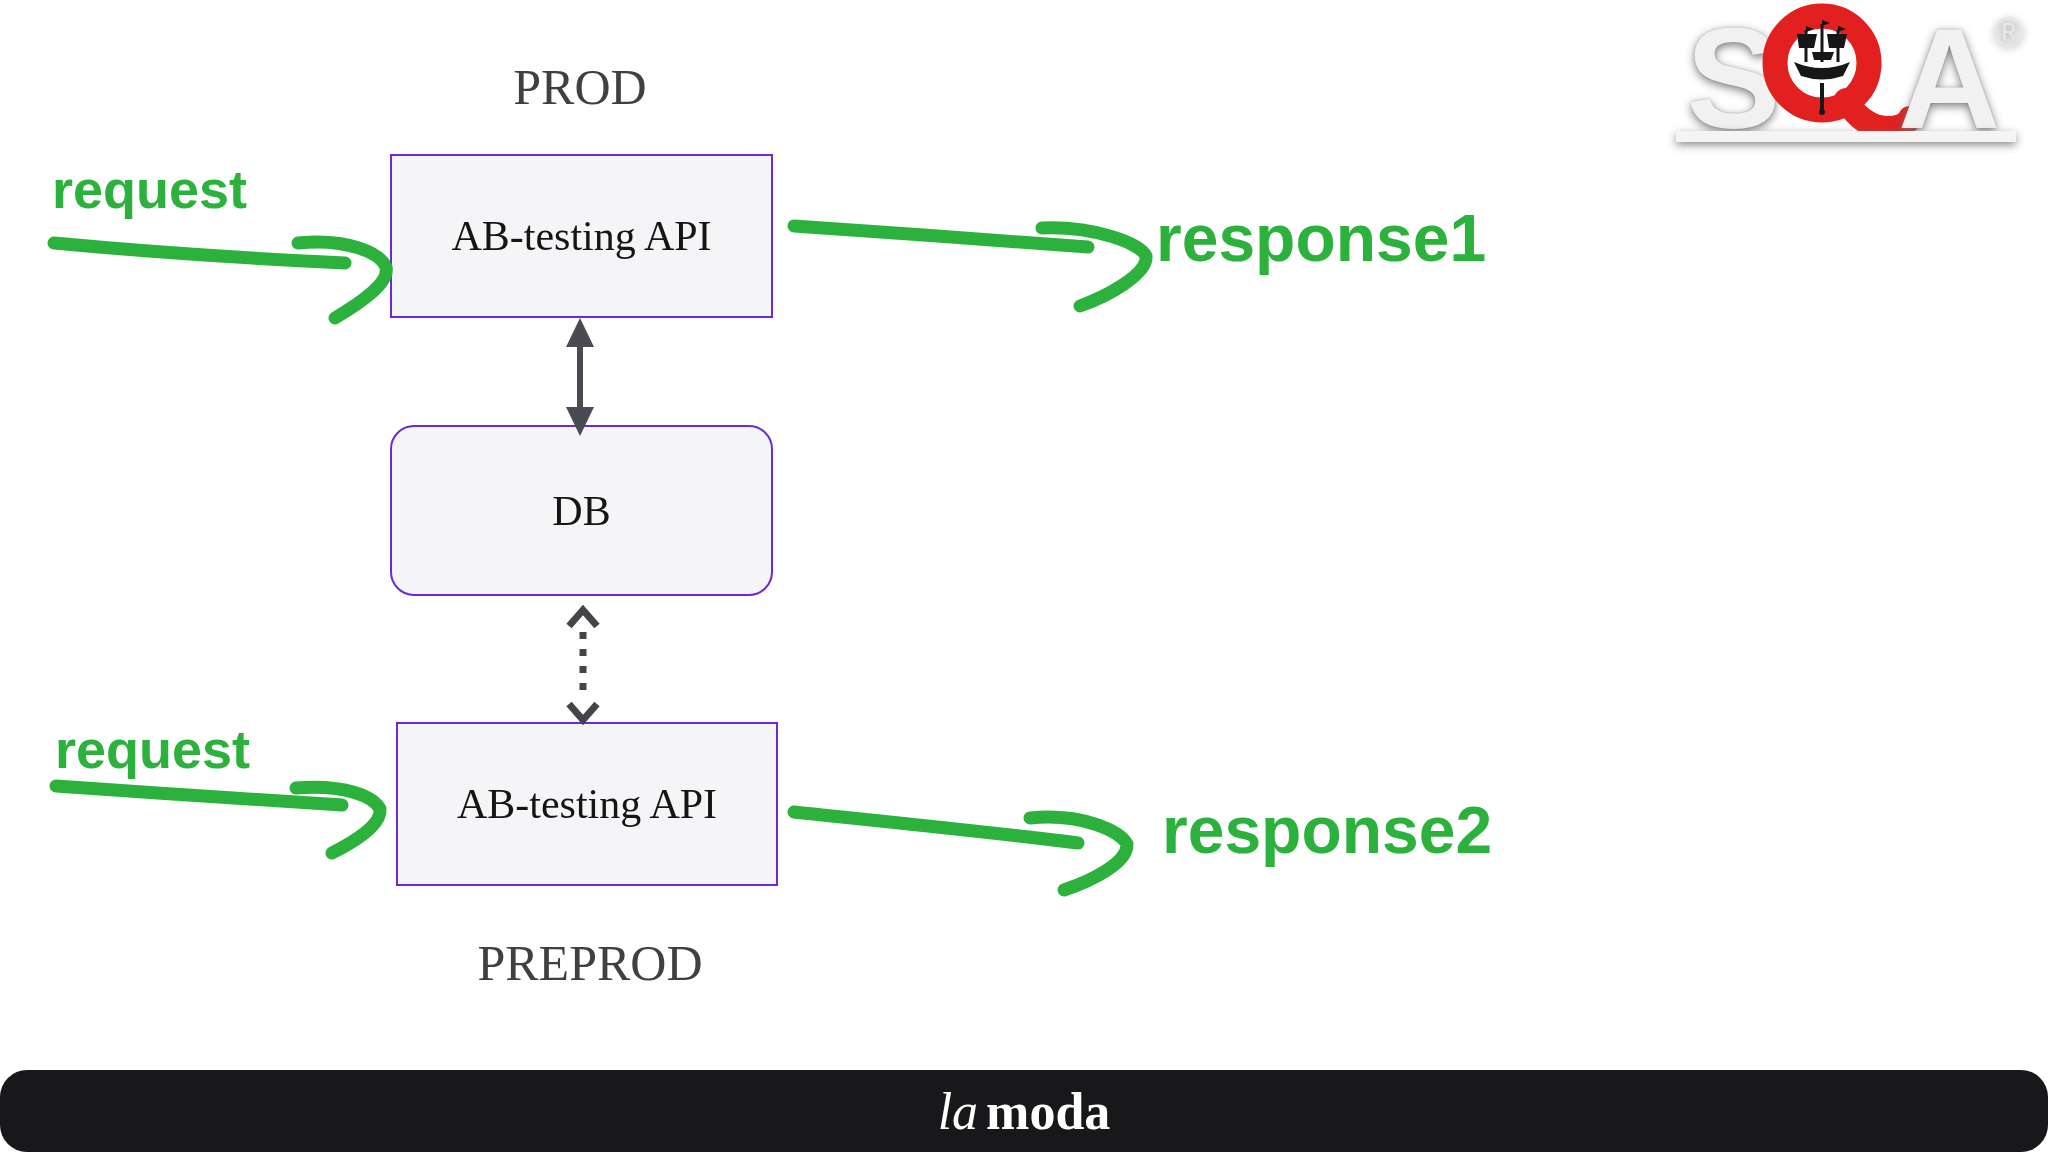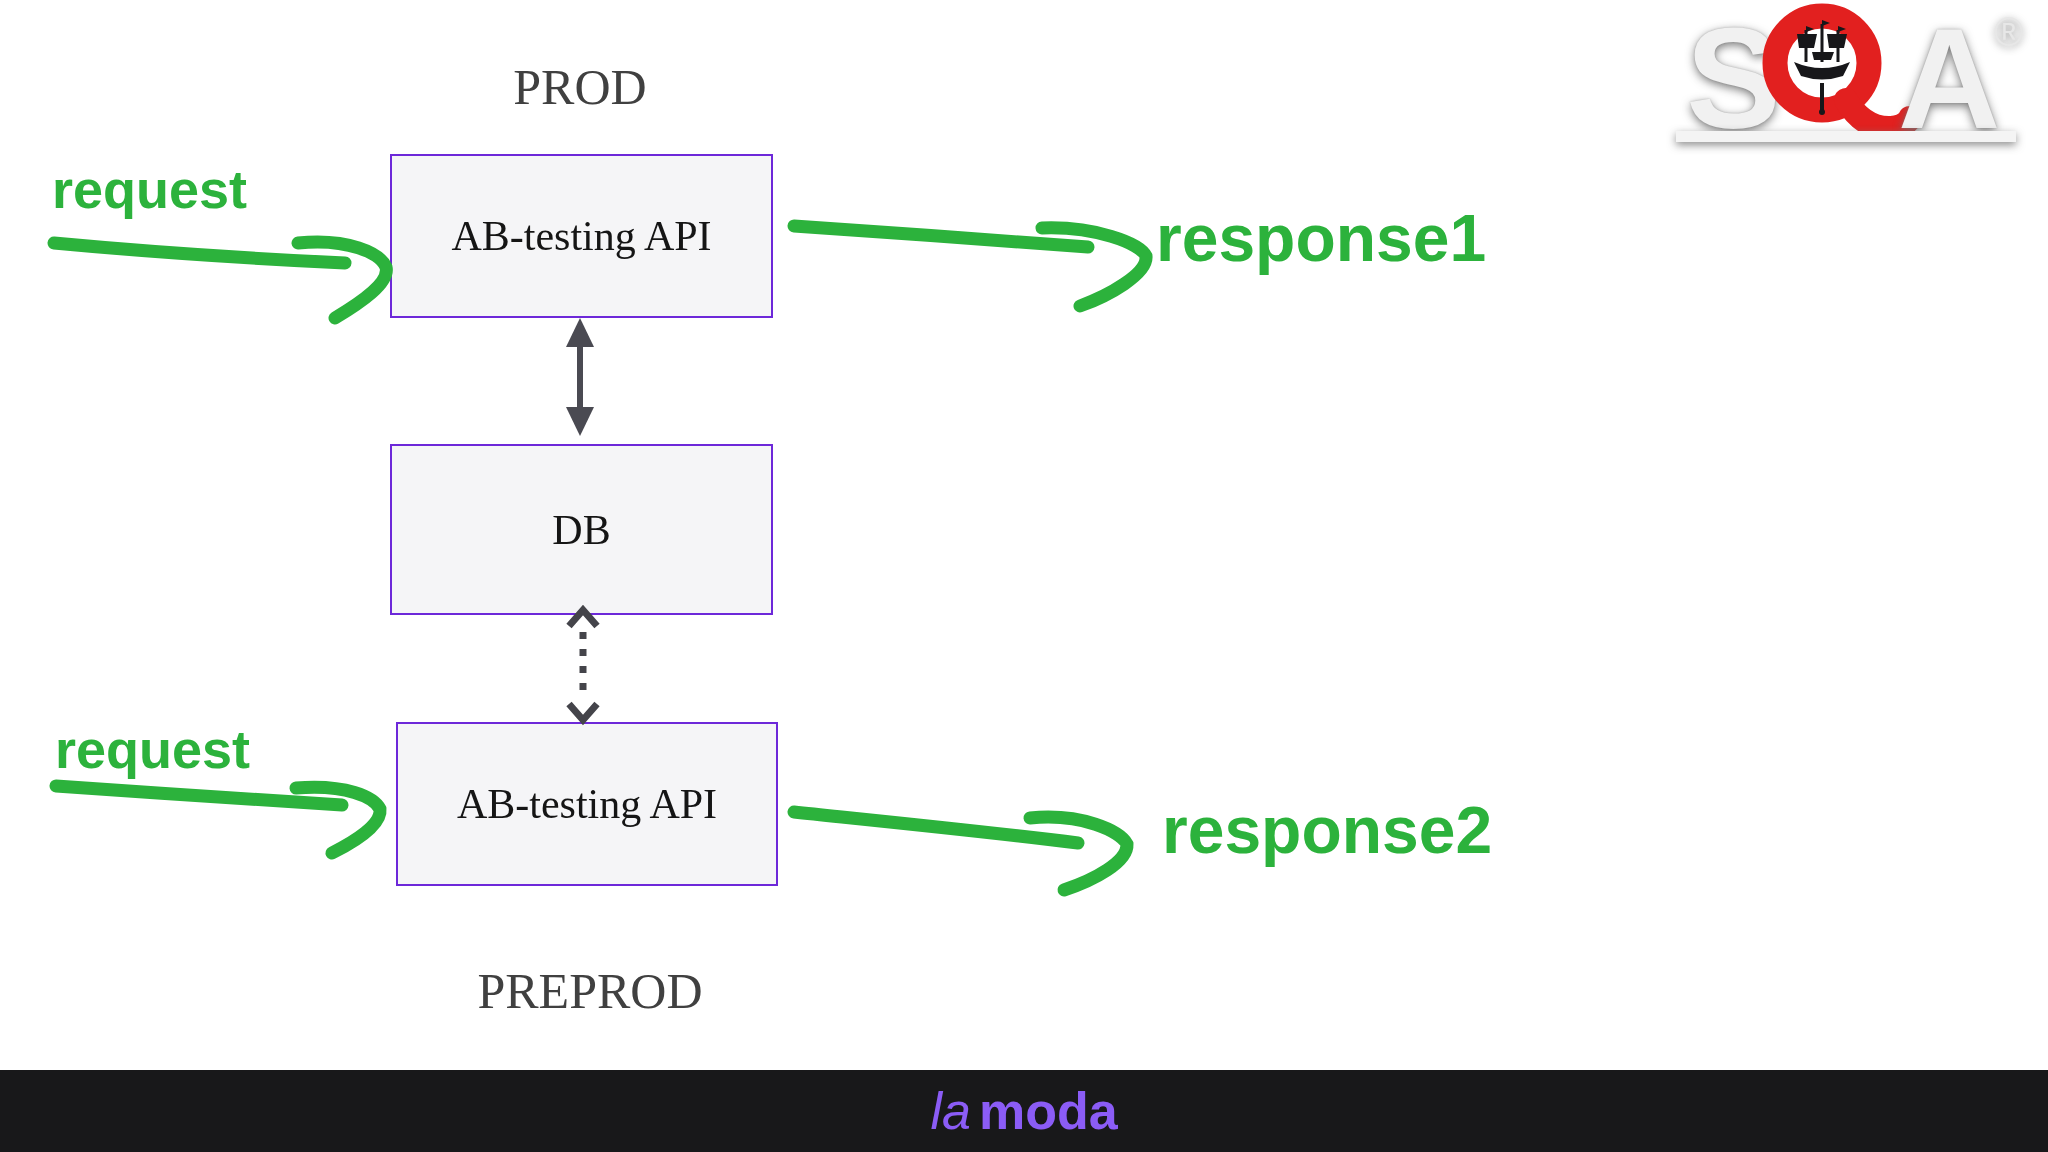--- a/index.html
+++ b/index.html
@@ -2,43 +2,43 @@
 <html><head>
 <meta charset="utf-8">
 <style>
   html,body{margin:0;padding:0;background:#ffffff;}
   .slide{position:relative;width:2048px;height:1152px;background:#ffffff;overflow:hidden;
          font-family:"Liberation Serif",serif;}
   
   .env-label{position:absolute;color:#404040;font-size:50px;text-align:center;
              font-family:"Liberation Serif",serif;}
   .env-label.prod{left:460px;top:58px;width:240px;}
-  .env-label.preprod{left:438px;top:934px;width:304px;margin-top:28px;}
+  .env-label.preprod{left:438px;top:934px;width:304px;}
   
   .dbox{position:absolute;background:#f5f5f7;border:2px solid #6d28d9;
         display:flex;align-items:center;justify-content:center;box-sizing:border-box;}
   .dbox .box-label{font-size:42px;color:#151515;font-family:"Liberation Serif",serif;}
   .box-prod-api{left:390px;top:154px;width:383px;height:164px;}
-  .box-db{left:390px;top:444px;width:383px;height:171px;}
+  .box-db{left:390px;top:425px;width:383px;height:171px;border-radius:24px;}
   .box-preprod-api{left:396px;top:722px;width:382px;height:164px;}
   
   .annot{position:absolute;color:#2cb23c;font-family:"Liberation Sans",sans-serif;
          font-weight:700;white-space:nowrap;}
   .annot.req{font-size:54px;}
   .annot.resp{font-size:66px;}
   .request-top{left:52px;top:158px;}
   .request-bottom{left:55px;top:718px;}
   .response-top{left:1156px;top:200px;}
   .response-bottom{left:1162px;top:792px;}
   
   svg.arrows{position:absolute;left:0;top:0;width:2048px;height:1152px;pointer-events:none;}
   
   .footer{position:absolute;left:0;top:1070px;width:2048px;height:82px;background:#18181a;
-          display:flex;align-items:center;justify-content:center;color:#8b5cf6;
-          font-family:Liberation Sans, sans-serif;font-size:52px;}
+          display:flex;align-items:center;justify-content:center;color:#ffffff;
+          font-family:Liberation Serif, serif;font-size:52px;border-radius:27px;}
   .footer .la{font-style:italic;font-weight:400;}
   .footer .moda{font-style:normal;font-weight:700;margin-left:8px;}
   
   .logo{position:absolute;left:1660px;top:0px;width:382px;height:235px;}
   .logo .big-letter{position:absolute;font-family:"Liberation Sans",sans-serif;font-weight:700;
         font-size:142px;line-height:1;color:#f1f1f1;
         text-shadow:0 3px 10px rgba(110,110,110,.9),0 0 2px rgba(150,150,150,.6);}
   .logo .s-letter{left:26px;top:8px;}
   .logo .a-letter{left:238px;top:8px;}
   .logo .reg{position:absolute;left:334px;top:10px;font-size:40px;color:#e7e7e7;

